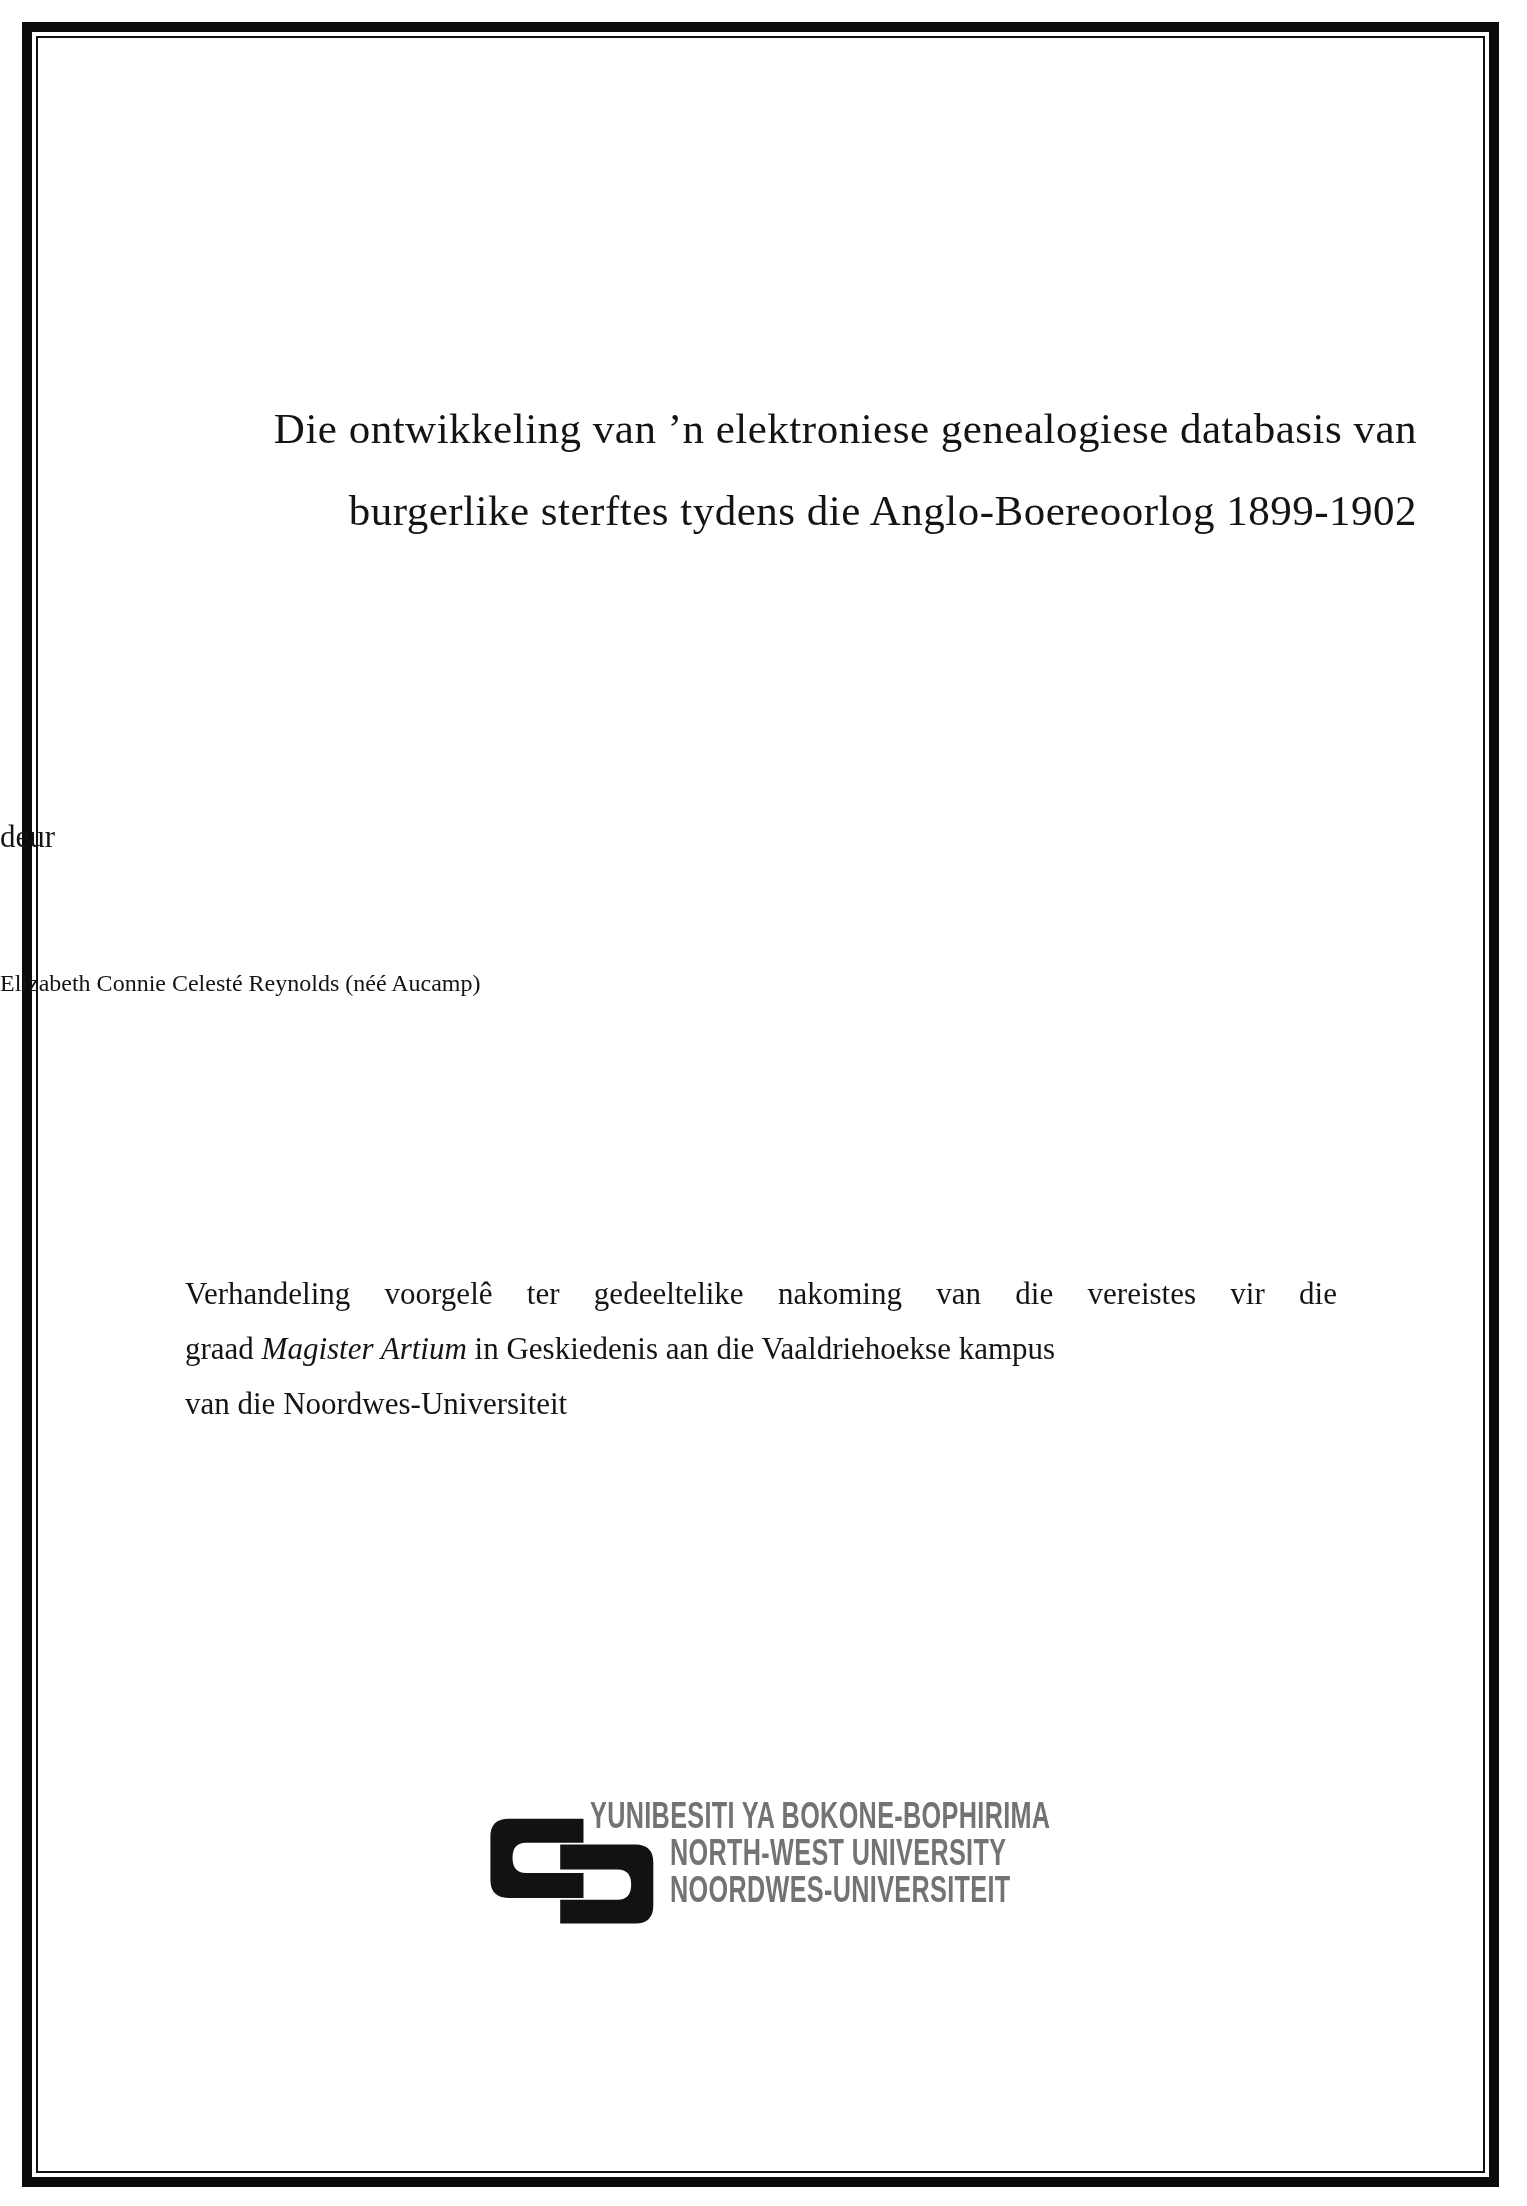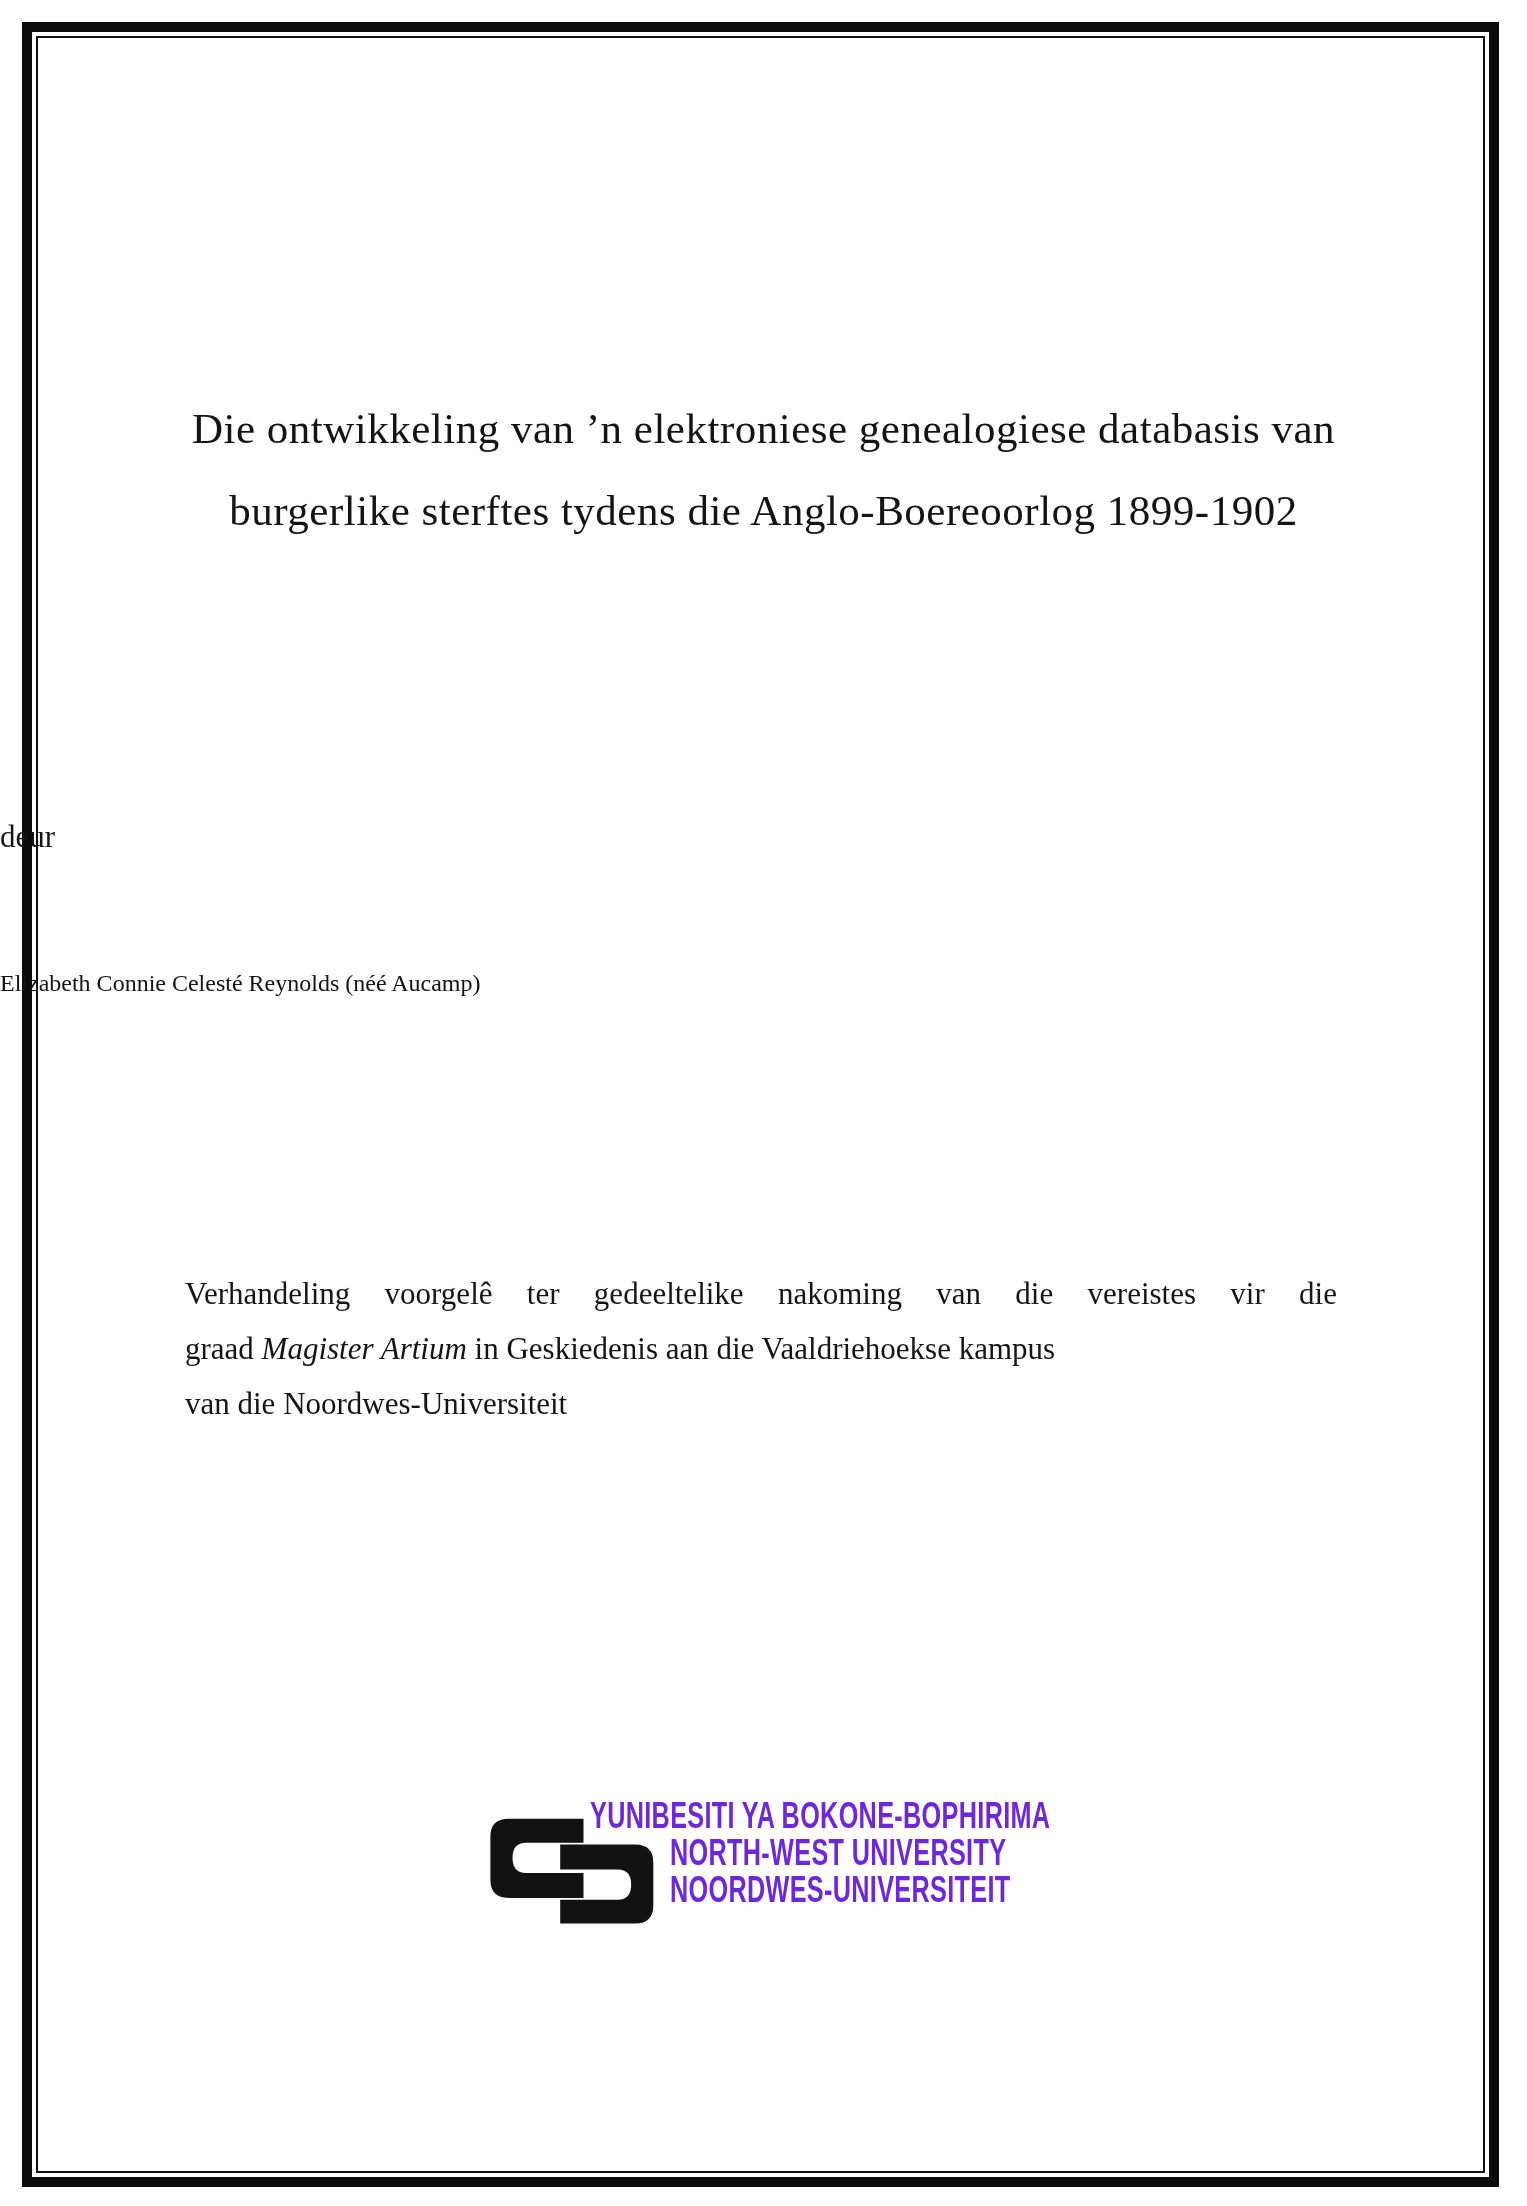--- a/index.html
+++ b/index.html
@@ -25,21 +25,21 @@
   }
   .frame-inner {
     position: absolute;
     left: 36px; top: 36px; right: 42px; bottom: 33px;
     border: 2px solid #101010;
   }
 
   .title-block {
     position: absolute;
     left: 110px; right: 110px; top: 388px;
-    text-align: center;
+    text-align: right;
     font-size: 43px;
     line-height: 82px;
     letter-spacing: 0.5px;
   }
 
   .byline {
     position: absolute;
     left: 0; right: 0; top: 816px;
     text-align: left;
     font-size: 31px;
@@ -82,21 +82,21 @@
   .logo-mark svg { display: block; width: 100%; height: 100%; }
   .logo-mark path { fill: #121212; }
 
   .logo-text {
     position: absolute;
     left: 590px; top: 1797px;
     font-family: "Liberation Sans", sans-serif;
     font-weight: bold;
     font-size: 36px;
     line-height: 37px;
-    color: #6d28d9;
+    color: #737373;
   }
   .logo-line {
     transform: scaleX(0.70);
     transform-origin: 0 0;
     white-space: nowrap;
     letter-spacing: 0.5px;
   }
   .logo-line.indent { margin-left: 80px; }
 
   i { font-style: italic; }

